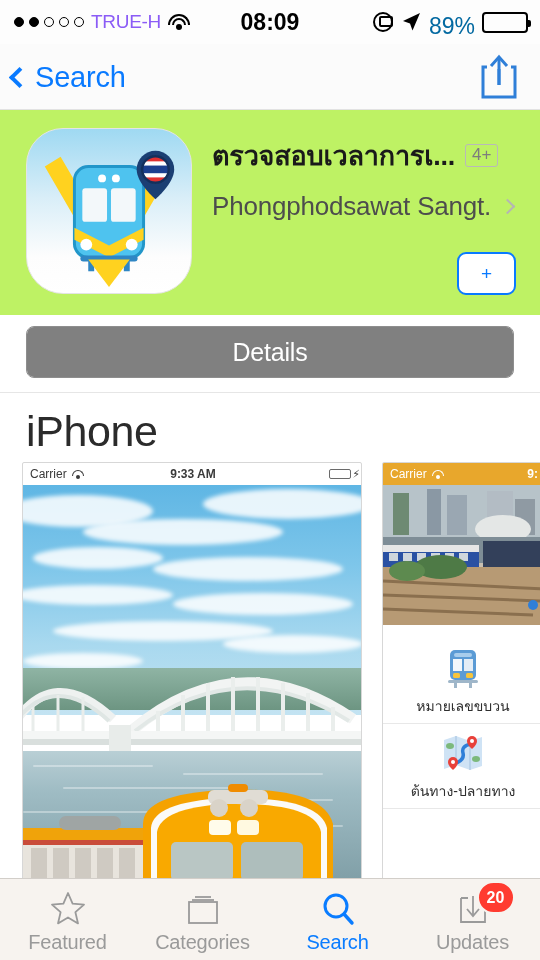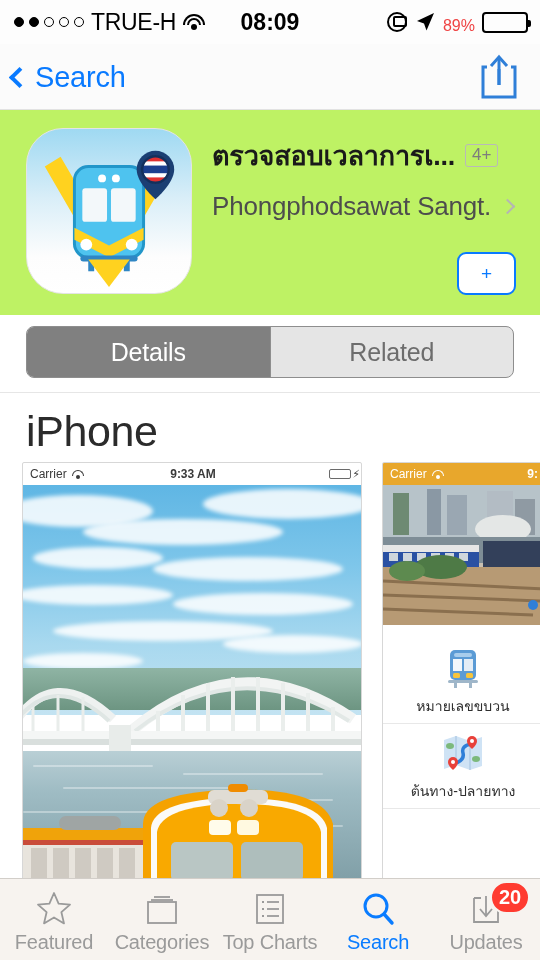--- a/index.html
+++ b/index.html
@@ -13,21 +13,21 @@
 
   
   .statusbar {
     position: absolute; top: 0; left: 0; width: 540px; height: 44px;
     background: #fdfdfd; display: flex; align-items: center;
   }
   .sb-left { position: absolute; left: 14px; display: flex; align-items: center; gap: 7px; }
   .dots { display: flex; align-items: center; gap: 5px; }
   .dot { width: 10px; height: 10px; border-radius: 50%; border: 1.6px solid #000; }
   .dot.on { background: #000; }
-  .sb-carrier { font-size: 23px; color: #000000; letter-spacing: -0.3px; }
+  .sb-carrier { font-size: 19px; color: #8b5cf6; letter-spacing: -0.3px; }
   .wifi { position: relative; width: 22px; height: 16px; }
   .wifi span {
     position: absolute; left: 50%; transform: translateX(-50%);
     border: 2.4px solid #000; border-bottom: none; border-radius: 50% 50% 0 0 / 100% 100% 0 0;
   }
   .wifi .w3 { width: 22px; height: 11px; bottom: 5px; }
   .wifi .w2 { width: 14px; height: 7px; bottom: 5px; }
   .wifi .w1 { width: 6px; height: 6px; bottom: 0; border-radius: 50%; background: #000; border: none; }
   .sb-time {
     position: absolute; left: 0; width: 540px; text-align: center;
@@ -35,21 +35,21 @@
   }
   .sb-right { position: absolute; right: 12px; display: flex; align-items: center; gap: 7px; }
   .lock-rot {
     width: 20px; height: 20px; border: 2px solid #000; border-radius: 50%;
     position: relative;
   }
   .lock-rot:after {
     content: ""; position: absolute; top: 2px; left: 4px; width: 10px; height: 7px;
     border: 2px solid #000; border-radius: 2px;
   }
-  .sb-batt-txt { font-size: 16px; color: #ef4444; margin-top: 8px; }
+  .sb-batt-txt { font-size: 23px; color: #0369a1; margin-top: 8px; }
   .battery {
     width: 46px; height: 21px; border: 2px solid #000; border-radius: 4px;
     position: relative; padding: 2px;
   }
   .battery:after {
     content: ""; position: absolute; right: -5px; top: 6px; width: 3px; height: 7px;
     background: #000; border-radius: 0 2px 2px 0;
   }
   .battery-fill { height: 100%; background: #000; border-radius: 1.5px; }
 
@@ -101,21 +101,21 @@
     position: absolute; right: 24px; top: 142px; border: 2px solid #097aff; border-radius: 9px;
     padding: 9px 22px 10px; display: flex; align-items: flex-start; cursor: pointer; background: #fff;
   }
   .open-plus { font-size: 19px; color: #097aff; line-height: 1; margin-top: 1px; }
   .open-label { font-size: 27px; color: #097aff; letter-spacing: 0.3px; line-height: 1; }
 
   
   .segwrap { position: absolute; top: 326px; left: 26px; width: 488px; height: 52px; }
   .segment {
     width: 100%; height: 100%; display: flex; border: 1.5px solid #8e8e8e;
-    border-radius: 8px; overflow: hidden; background: #e5e5e5;
+    border-radius: 8px; overflow: hidden; background: #7dd3fc;
   }
   .seg-item {
     flex: 1; display: flex; align-items: center; justify-content: center;
     font-size: 25px; color: #6d6d6d; border-right: 1.5px solid #8e8e8e; cursor: pointer;
     letter-spacing: -0.2px;
   }
   .seg-item:last-child { border-right: none; }
   .seg-item.active { background: #808080; color: #ffffff; }
   .seg-sep { position: absolute; top: 392px; left: 0; width: 540px; height: 1px; background: #e6e6e6; }
 
@@ -189,21 +189,21 @@
   }
   .tab {
     flex: 1; display: flex; flex-direction: column; align-items: center; justify-content: center;
     cursor: pointer; position: relative; padding-top: 4px;
   }
   .tab-icon { height: 38px; display: flex; align-items: center; justify-content: center; position: relative; }
   .tab-label { font-size: 20px; color: #9a9a9a; margin-top: 3px; letter-spacing: -0.2px; }
   .tab.active .tab-label { color: #0a7cff; }
   .badge {
     position: absolute; top: 2px; left: 50%; margin-left: 4px;
-    background: #ff3b30; color: #fff; font-size: 20px; font-weight: bold;
+    background: #ff3b30; color: #fff; font-size: 16px; font-weight: bold;
     border-radius: 18px; min-width: 38px; height: 33px; padding: 0 7px;
     display: flex; align-items: center; justify-content: center; border: 2px solid #f7f3ef;
   }
 </style>
 </head>
 <body>
 
 <div id="phone">
 
   <div class="statusbar">
@@ -307,21 +307,20 @@
     </div>
 
     <div class="open-btn">
       <span class="open-plus">+</span>
     </div>
   </div>
 
   <div class="segwrap">
     <div class="segment">
       <div class="seg-item active">Details</div>
-      <div class="seg-item">Related</div>
     </div>
   </div>
   <div class="seg-sep"></div>
 
   <div class="section-title">iPhone</div>
 
   <div class="shots">
 
     <div class="shot">
       <div class="mini-sb">
@@ -514,36 +513,20 @@
       <span class="tab-icon">
         <svg width="38" height="38" viewBox="0 0 38 38">
           <rect x="5" y="12" width="28" height="21" fill="none" stroke="#9a9a9a" stroke-width="1.8"></rect>
           <path d="M8 10 h22" stroke="#9a9a9a" stroke-width="1.8" fill="none"></path>
           <path d="M11 7 h16" stroke="#9a9a9a" stroke-width="1.8" fill="none"></path>
         </svg>
       </span>
       <span class="tab-label">Categories</span>
     </div>
 
-    <div class="tab">
-      <span class="tab-icon">
-        <svg width="38" height="38" viewBox="0 0 38 38">
-          <rect x="6" y="5" width="26" height="28" fill="none" stroke="#9a9a9a" stroke-width="1.8"></rect>
-          <g stroke="#9a9a9a" stroke-width="1.8">
-            <line x1="11" y1="12" x2="13" y2="12"></line>
-              <line x1="16" y1="12" x2="28" y2="12"></line>
-            <line x1="11" y1="19" x2="13" y2="19"></line>
-              <line x1="16" y1="19" x2="28" y2="19"></line>
-            <line x1="11" y1="26" x2="13" y2="26"></line>
-              <line x1="16" y1="26" x2="28" y2="26"></line>
-          </g>
-        </svg>
-      </span>
-      <span class="tab-label">Top Charts</span>
-    </div>
 
     <div class="tab active">
       <span class="tab-icon">
         <svg width="38" height="38" viewBox="0 0 38 38">
           <circle cx="17" cy="16" r="11" fill="none" stroke="#0a7cff" stroke-width="3"></circle>
           <line x1="25" y1="24" x2="33" y2="33" stroke="#0a7cff" stroke-width="3.4" stroke-linecap="round"></line>
         </svg>
       </span>
       <span class="tab-label">Search</span>
     </div>

